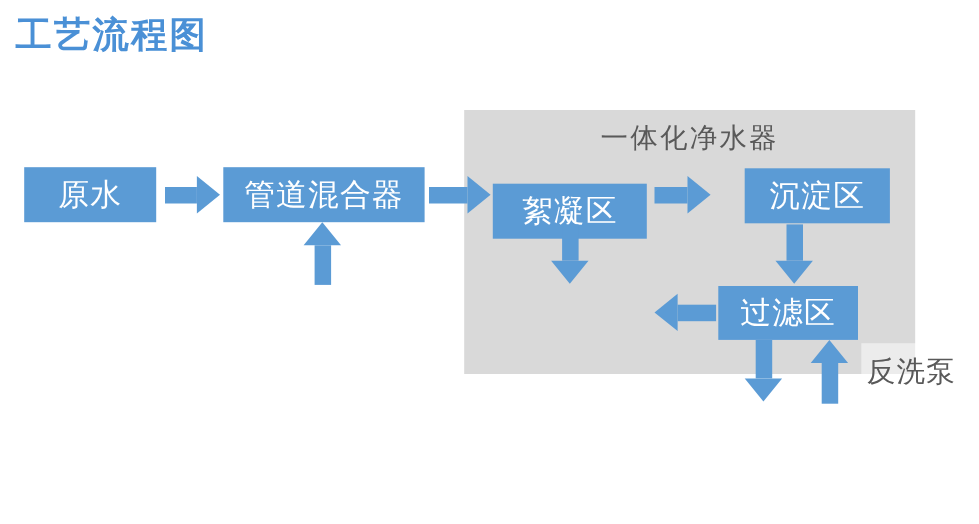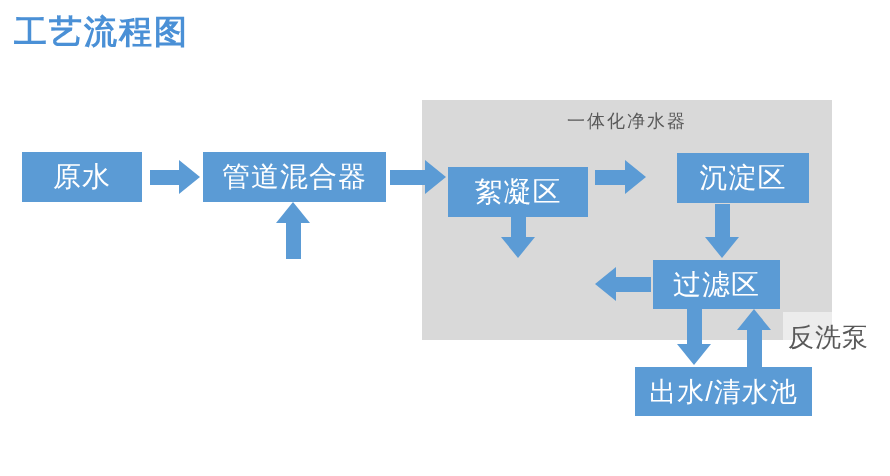--- a/index.html
+++ b/index.html
@@ -17,21 +17,21 @@
   .title{
     position:absolute;left:14px;top:10px;margin:0;
     font-size:33px;font-weight:bold;letter-spacing:2px;color:var(--title-blue);
   }
   .container{
     position:absolute;left:422px;top:100px;width:410px;height:240px;
     background:var(--container-gray);
   }
   .container-label{
     position:absolute;left:0;top:9px;width:100%;text-align:center;
-    font-size:18px;letter-spacing:2px;color:var(--label-gray);
+    font-size:25px;letter-spacing:2px;color:var(--label-gray);
   }
   .node{
     position:absolute;display:flex;align-items:center;justify-content:center;
     background:var(--box-blue);color:#ffffff;font-size:28px;letter-spacing:1px;
   }
   .n-raw   {left:22px; top:152px;width:120px;height:50px;}
   .n-mixer {left:203px;top:152px;width:183px;height:50px;}
   .n-floc  {left:228px;top:259px;width:131px;height:50px;}
   .n-floz  {left:448px;top:153px;width:140px;height:50px;margin-top:14px;}
   .n-sed   {left:653px;top:153px;width:132px;height:50px;margin-left:24px;}
@@ -74,21 +74,20 @@
 
   <div class="container">
     <div class="container-label">一体化净水器</div>
   </div>
 
   <div class="node n-raw">原水</div>
   <div class="node n-mixer">管道混合器</div>
   <div class="node n-floz">絮凝区</div>
   <div class="node n-sed">沉淀区</div>
   <div class="node n-filter">过滤区</div>
-  <div class="node n-outlet">出水/清水池</div>
 
   <div class="arrow h a1">
     <div class="shaft-h"></div>
     <div class="head-right"></div>
   </div>
 
   <div class="arrow v a2">
     <div class="head-up"></div>
     <div class="shaft-v"></div>
   </div>

